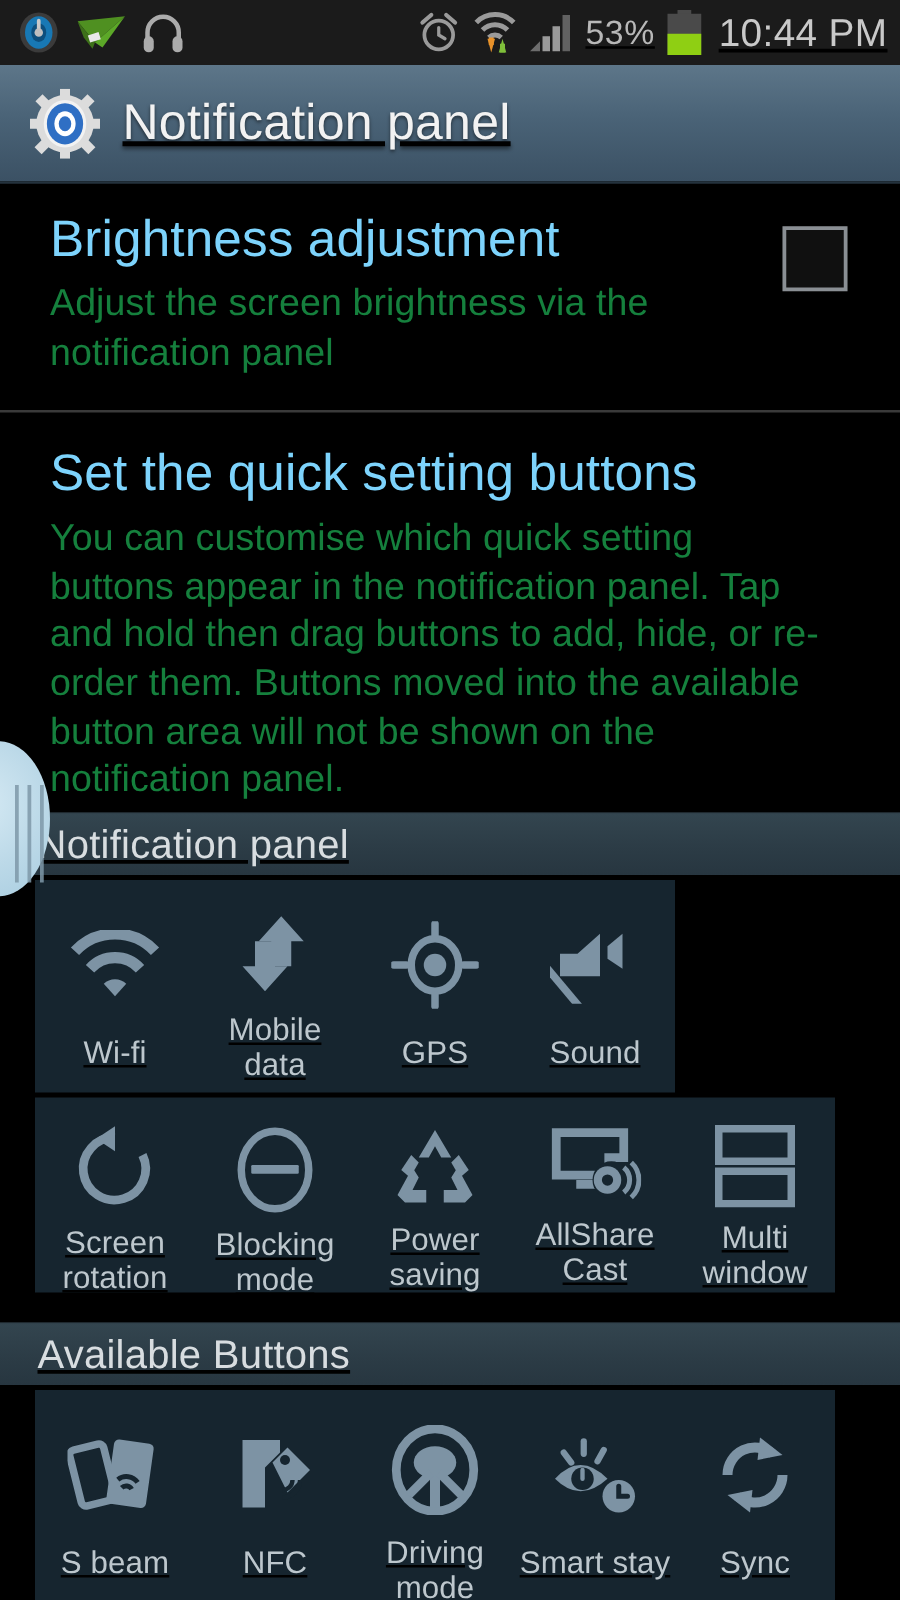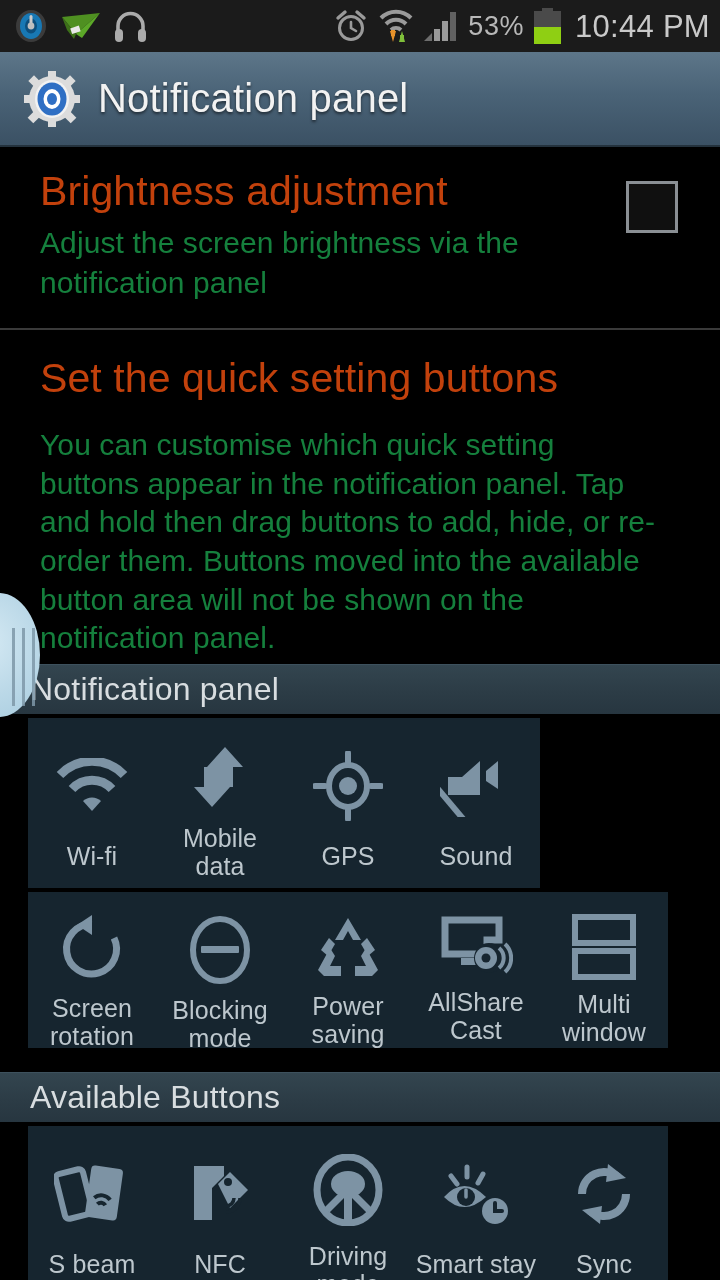--- a/index.html
+++ b/index.html
@@ -2,21 +2,21 @@
 <html><head>
 <meta charset="utf-8">
 <style>
   * { margin:0; padding:0; box-sizing:border-box; }
   html, body {
     width:720px; height:1280px;
     background:#000;
     font-family:"Liberation Sans", sans-serif;
     overflow:hidden;
   }
-  #screen { position:relative; width:720px; height:1280px; background:#000; overflow:hidden; }
+  #screen { position:relative; width:720px; height:1280px; background:#000; overflow:hidden;text-decoration:underline; }
 
   
   .statusbar {
     position:relative; height:52px; background:#1b1b1b;
     display:flex; align-items:center; padding:0 10px 0 14px;
   }
   .sb-left { display:flex; align-items:center; gap:14px; }
   .sb-right { margin-left:auto; display:flex; align-items:center; gap:10px; }
   .sb-ico { display:block; }
   .sb-pct {
@@ -42,35 +42,35 @@
     color:#f2f2f2; font-size:40px; font-weight:400; letter-spacing:.2px;
     text-shadow:0 2px 3px rgba(0,0,0,.55); padding-left:18px;
   }
 
   
   .pref {
     position:relative; padding:22px 28px 26px 40px; display:flex; align-items:flex-start;
   }
   .pref-text { flex:1; }
   .pref-title {
-    color:#c2410c; font-size:41px; font-weight:400; line-height:1.12; letter-spacing:.1px;
+    color:#7dd3fc; font-size:41px; font-weight:400; line-height:1.12; letter-spacing:.1px;
   }
   .pref-sub {
     color:#15803d; font-size:30px; line-height:1.32; margin-top:8px; letter-spacing:.1px;
     max-width:560px;
   }
   .checkbox {
     width:52px; height:52px; border:3px solid #8a8f94; background:#101010;
     margin-top:12px; margin-right:14px; flex:none;
   }
   .divider { height:2px; background:#3a3a3a; }
 
   .pref2 { padding:26px 28px 6px 40px; }
   .pref2 .pref-title { font-size:41px; }
-  .pref2 .pref-sub { font-size:30px; max-width:620px; margin-top:24px; line-height:1.29; }
+  .pref2 .pref-sub { font-size:30px; max-width:620px; margin-top:10px; line-height:1.29; }
 
   
   .sec-header {
     height:50px; display:flex; align-items:center; padding-left:30px;
     background:linear-gradient(180deg,#33454f 0%,#2c3c46 55%,#273640 100%);
     border-top:1px solid #3d515d;
   }
   .sec-header span {
     color:#d8dde0; font-size:32px; letter-spacing:.2px;
   }

